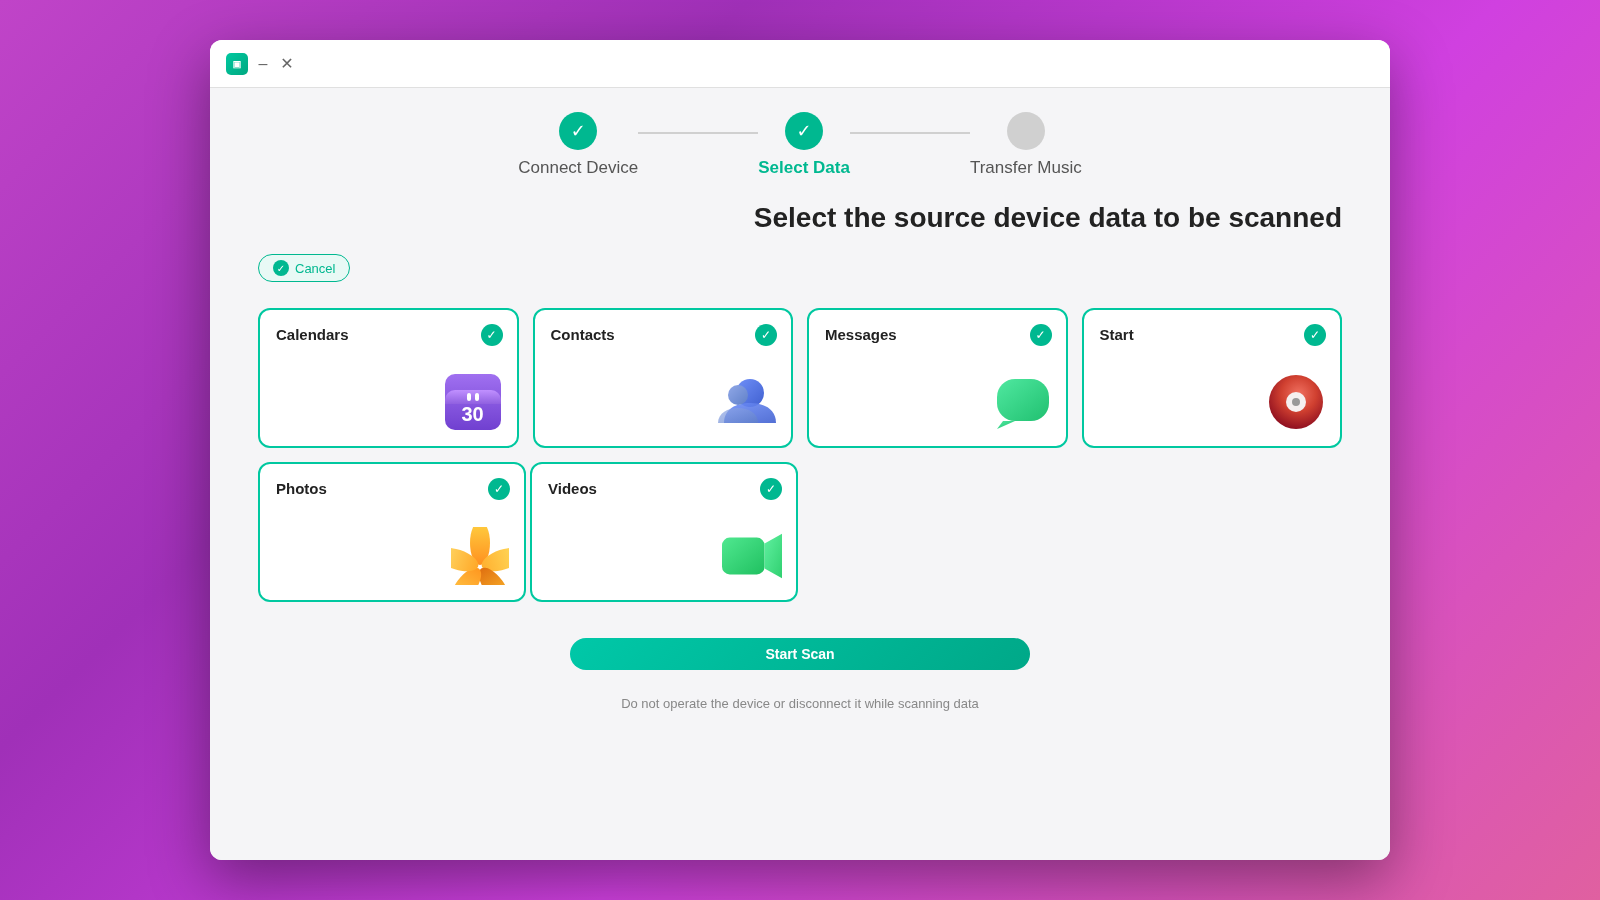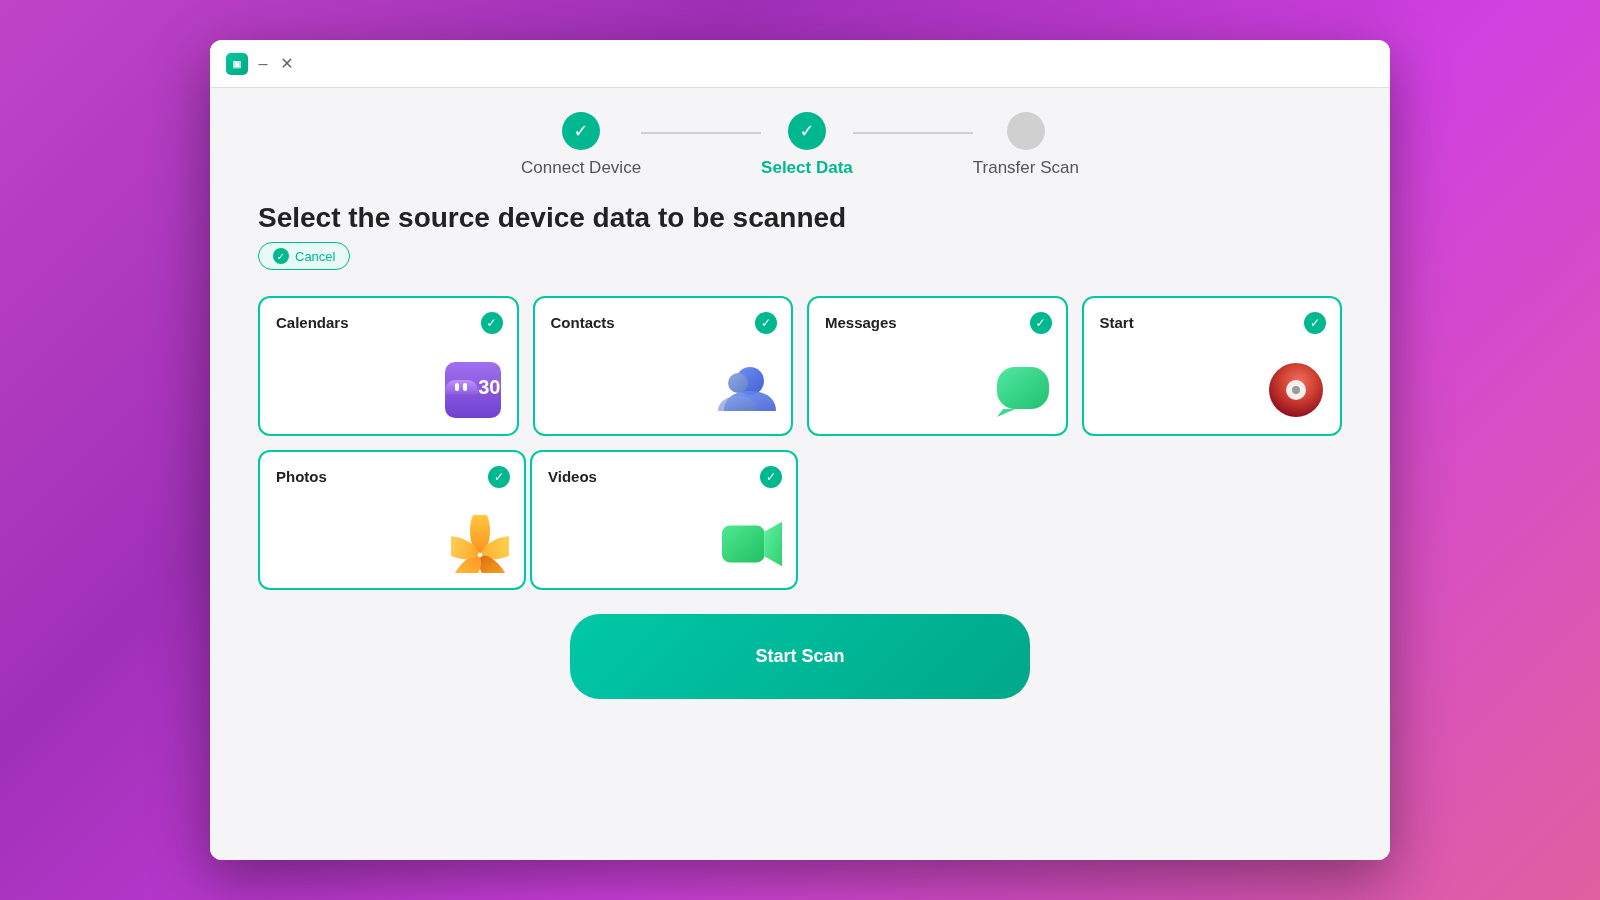--- a/index.html
+++ b/index.html
@@ -120,25 +120,25 @@
       font-weight: 600;
     }
     .step-line {
       width: 120px;
       height: 2px;
       background: #d0d0d0;
       margin-bottom: 24px;
     }
     
     .main-heading {
-      text-align: left;
+      text-align: right;
       font-size: 28px;
       font-weight: 700;
       color: #222;
-      margin-bottom: 8px;
+      margin-bottom: 20px;
     }
     
     .cancel-btn {
       display: inline-flex;
       align-items: center;
       gap: 6px;
       background: #e8f9f5;
       border: 1.5px solid #00b890;
       border-radius: 20px;
       padding: 5px 14px;
@@ -217,21 +217,21 @@
       align-items: center;
       justify-content: center;
     }
     
     .cal-icon {
       width: 56px;
       height: 56px;
       background: linear-gradient(180deg, #a070f0 0%, #7040d0 100%);
       border-radius: 10px;
       display: flex;
-      flex-direction: row;
+      flex-direction: column;
       align-items: center;
       justify-content: flex-end;
       padding-bottom: 6px;
     }
     .cal-icon-top {
       width: 100%;
       height: 14px;
       background: linear-gradient(180deg, #c090ff 0%, #9060e0 100%);
       border-radius: 10px 10px 0 0;
       display: flex;
@@ -250,26 +250,26 @@
       font-weight: 800;
       color: white;
       line-height: 1;
     }
     
     .scan-btn {
       background: linear-gradient(135deg, #00c8a8, #00a888);
       color: white;
       border: none;
       border-radius: 30px;
-      padding: 32px 60px;
-      font-size: 18px;
+      padding: 8px 60px;
+      font-size: 14px;
       font-weight: 600;
       cursor: pointer;
       width: 460px;
-      margin: 4px auto;
+      margin: 16px auto;
       display: block;
     }
     .scan-hint {
       text-align: center;
       font-size: 13px;
       color: #888;
       margin-top: 10px;
     }
   </style>
 </head>
@@ -295,21 +295,21 @@
         <span class="step-label">Connect Device</span>
       </div>
       <div class="step-line"></div>
       <div class="step">
         <div class="step-circle active">✓</div>
         <span class="step-label active">Select Data</span>
       </div>
       <div class="step-line"></div>
       <div class="step">
         <div class="step-circle pending"></div>
-        <span class="step-label">Transfer Scan</span>
+        <span class="step-label">Transfer Music</span>
       </div>
     </div>
 
     <h1 class="main-heading">Select the source device data to be scanned</h1>
 
     <div style="margin-bottom:12px;">
       <button class="cancel-btn">
         <span class="cancel-check">✓</span>
         <span>Cancel</span>
       </button>
@@ -450,18 +450,19 @@
             </defs>
           </svg>
         </div>
       </div>
 
       <div class="card empty"></div>
       <div class="card empty"></div>
     </div>
 
     <button class="scan-btn">Start Scan</button>
+    <p class="scan-hint">Do not operate the device or disconnect it while scanning data</p>
   </div>
 
   <div style="position:relative; flex-shrink:0; height:0;">
     
   </div>
 </div>
 
 </body></html>

